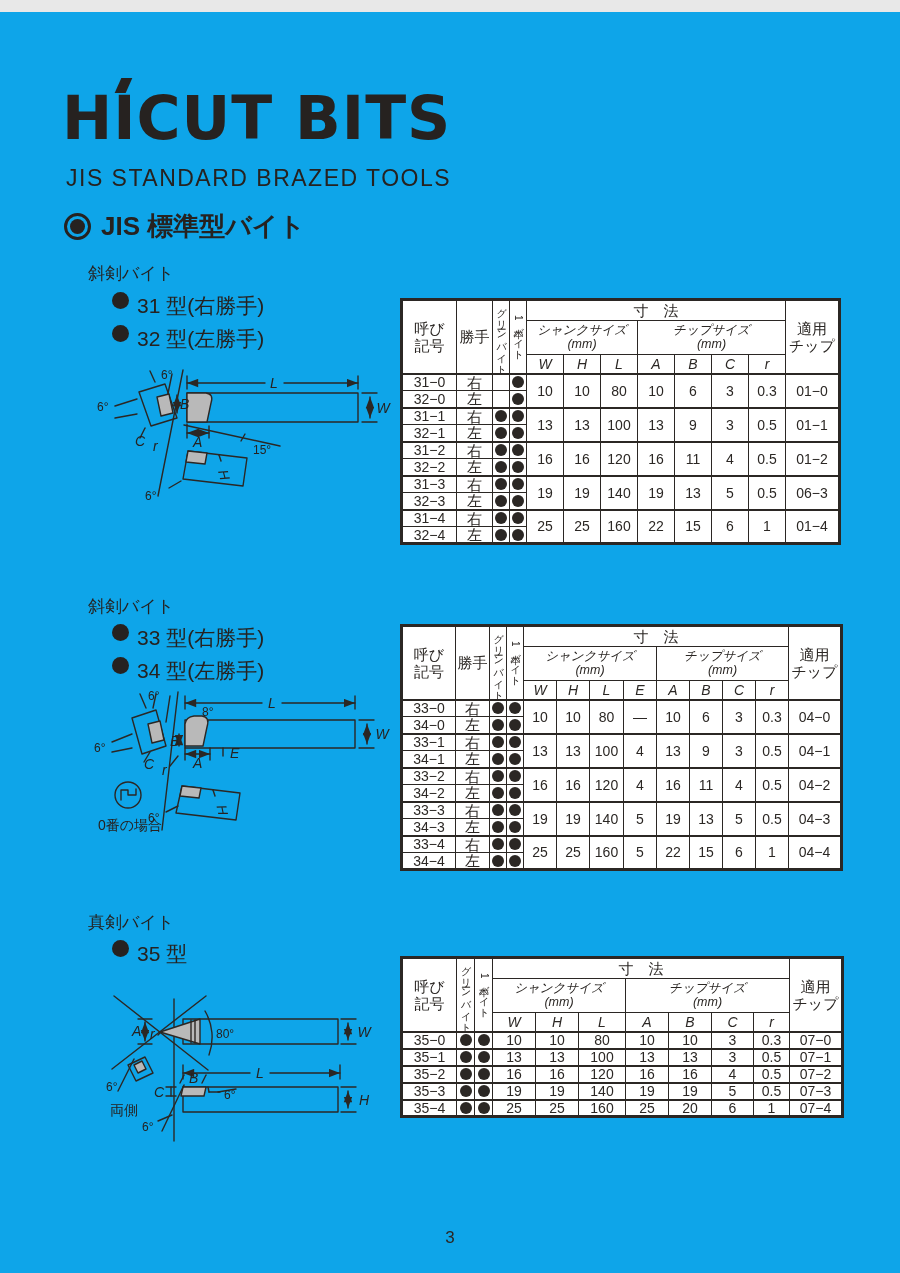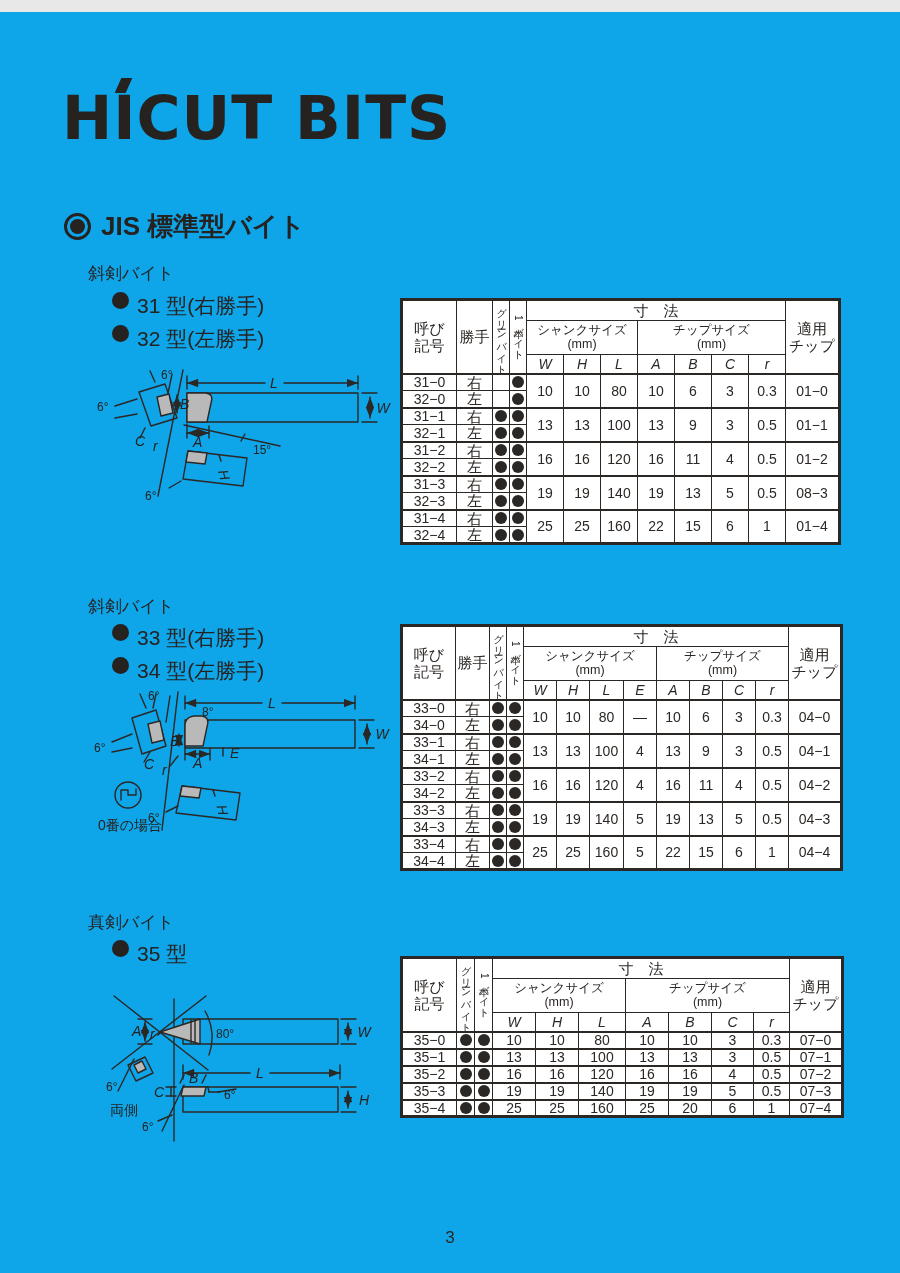--- a/index.html
+++ b/index.html
@@ -26,21 +26,21 @@
 
   .caption{position:absolute;font-size:17px;color:#262220;}
   .page-num{position:absolute;left:0;top:1216px;width:100%;text-align:center;font-size:17px;}
 
   
   .tbl-wrap{position:absolute;}
   .tbl{border-collapse:collapse;table-layout:fixed;border:3px solid var(--ink);background:#fff;}
   .tbl th,.tbl td{border:1px solid var(--ink);padding:0;text-align:center;vertical-align:middle;
         font-weight:400;color:var(--ink);overflow:hidden;}
   .tbl thead th{font-size:12.5px;line-height:1.15;white-space:pre-line;}
-  .tbl .hr1{height:18px;} .tbl .hr2{height:30px;} .tbl .hr3{height:17px;}
+  .tbl .hr1{height:18px;} .tbl .hr2{height:30px;font-style:italic;} .tbl .hr3{height:17px;}
   .tbl tbody tr{height:17px;}
   .tbl tbody td{font-size:14px;line-height:1;}
   .tbl .vtx{writing-mode:vertical-rl;text-orientation:mixed;display:inline-block;
         font-size:10px;line-height:1;letter-spacing:0;}
   .tbl .ltr{font-size:14px;font-style:italic;}
   .tbl .jp13{font-size:15px;}
   .tbl .gt{border-top:2px solid var(--ink);}
   .tbl thead tr.hr3 th{border-bottom:2px solid var(--ink);}
   .dot{width:12px;height:12px;border-radius:50%;background:var(--ink);margin:0 auto;}
 
@@ -54,20 +54,21 @@
 </style>
 </head>
 <body>
 
 <div class="page">
 
   <div class="logo">
     <span>HICUT BITS</span>
     <span class="tittle"></span>
   </div>
+  <div class="subtitle">JIS STANDARD BRAZED TOOLS</div>
   <div class="heading">
     <span class="fisheye"></span>
     <span>JIS 標準型バイト</span>
   </div>
 
   <div class="sec-title" style="left:88px;top:250px">斜剣バイト</div>
   <div class="bullets" style="left:112px;top:280px">
     <div class="bullet-line">
       <span class="dot-lg"></span>
       <span>31 型(右勝手)</span>
@@ -210,21 +211,21 @@
             <td class="gt">
               <div class="dot"></div>
             </td>
             <td class="gt" rowspan="2">19</td>
             <td class="gt" rowspan="2">19</td>
             <td class="gt" rowspan="2">140</td>
             <td class="gt" rowspan="2">19</td>
             <td class="gt" rowspan="2">13</td>
             <td class="gt" rowspan="2">5</td>
             <td class="gt" rowspan="2">0.5</td>
-            <td class="gt" rowspan="2">08−3</td>
+            <td class="gt" rowspan="2">06−3</td>
           </tr>
           <tr>
             <td class="code">32−3</td>
             <td class="jp13">左</td>
             <td>
               <div class="dot"></div>
             </td>
             <td>
               <div class="dot"></div>
             </td>

